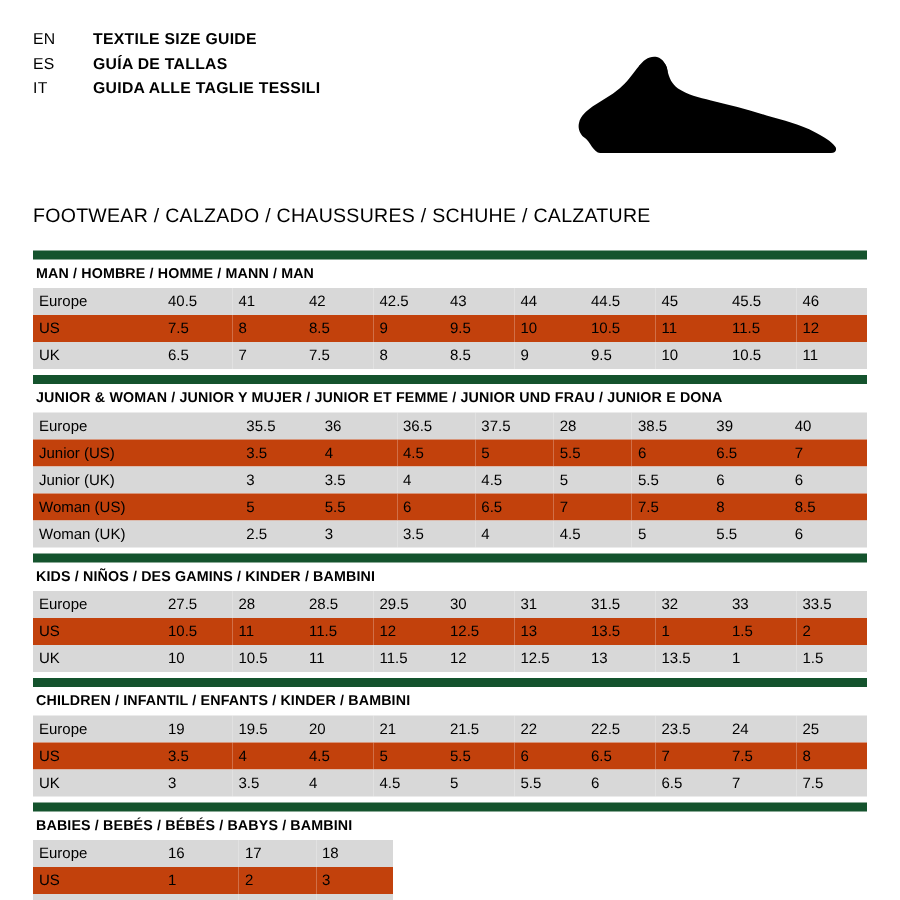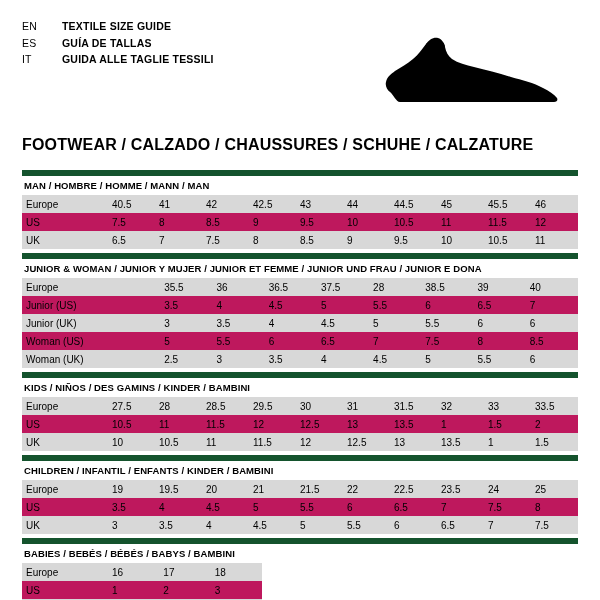--- a/index.html
+++ b/index.html
@@ -47,22 +47,22 @@
   }
   .shoe-art {
     position: absolute;
     right: 6px;
     top: 14px;
     width: 190px;
     height: 72px;
   }
 
   .section-title {
-    font-size: 16px;
-    font-weight: bold;
+    font-size: 13px;
+    font-weight: normal;
     letter-spacing: 0.2px;
     margin: 6px 0 16px 0;
   }
 
   
   .block {
     margin-bottom: 4px;
   }
   .block-title {
     font-size: 9.5px;
@@ -80,21 +80,21 @@
   table.sizes td {
     padding: 2px 0 2px 4px;
     height: 14px;
     line-height: 11px;
     white-space: nowrap;
   }
   table.sizes tr.shaded td {
     background: #d8d8d8;
   }
   table.sizes tr.white td {
-    background: #be185d;
+    background: #c2410c;
   }
   td.rowlabel {
     width: 82px;
   }
   .small-block table.sizes {
     width: 240px;
   }
   .footer-space {
     height: 10px;
   }

